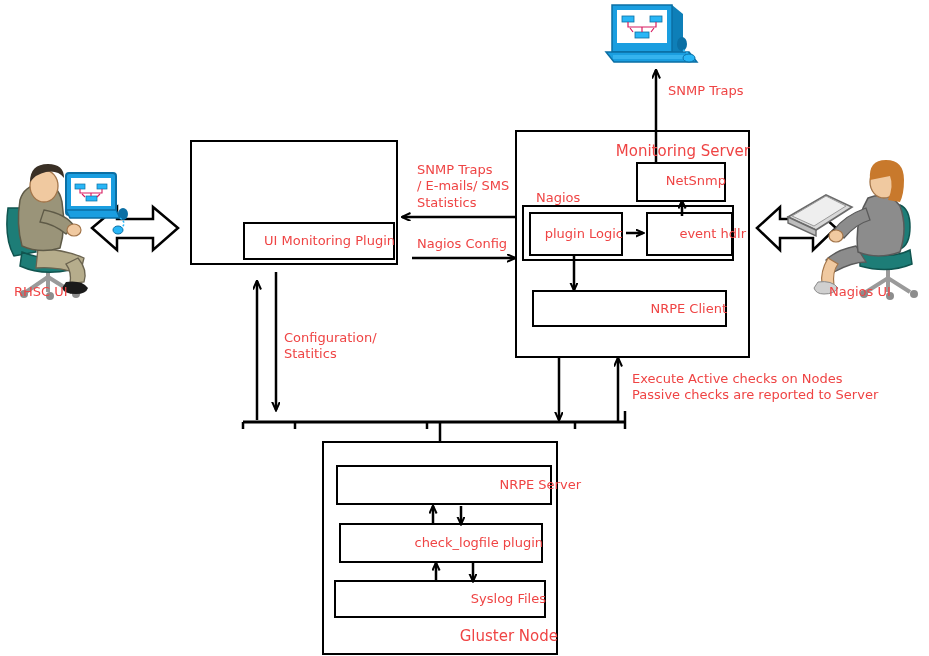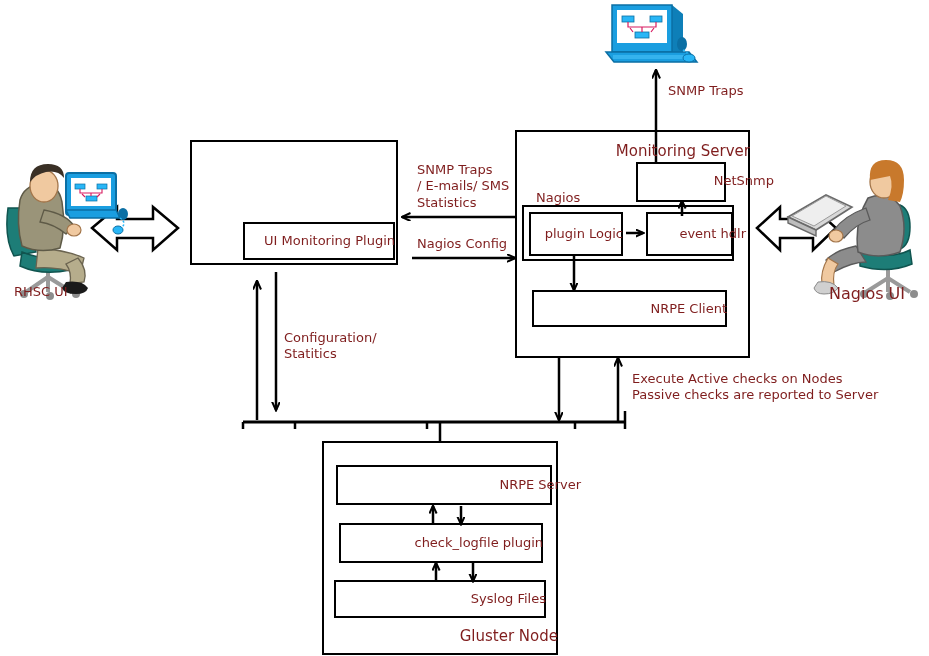--- a/index.html
+++ b/index.html
@@ -16,21 +16,21 @@
     overflow: hidden;
   }
   .box {
     position: absolute;
     border: 2px solid #000000;
     box-sizing: border-box;
     background: transparent;
   }
   .lbl {
     position: absolute;
-    color: #7f1d1d;
+    color: #ef4444;
     font-family: "DejaVu Sans", sans-serif;
     white-space: pre;
     line-height: 1.25;
   }
   .ctr {
     text-align: right;
   }
   svg.overlay {
     position: absolute;
     left: 0;
@@ -220,21 +220,21 @@
 
   <div class="box" style="left:190px; top:140px; width:208px; height:125px;"></div>
 
   <div class="box" style="left:243px; top:222px; width:152px; height:38px;"></div>
   <div class="lbl ctr" style="left:243px; top:233px; width:152px; font-size:13px;">UI Monitoring Plugin</div>
 
   <div class="box" style="left:515px; top:130px; width:235px; height:228px;"></div>
   <div class="lbl ctr" style="left:515px; top:142px; width:235px; font-size:15px;">Monitoring Server</div>
 
   <div class="box" style="left:636px; top:162px; width:90px; height:40px;"></div>
-  <div class="lbl ctr" style="left:636px; top:173px; width:90px; font-size:13px;margin-left:48px;">NetSnmp</div>
+  <div class="lbl ctr" style="left:636px; top:173px; width:90px; font-size:13px;">NetSnmp</div>
 
   <div class="lbl" style="left:536px; top:190px; font-size:13px;">Nagios</div>
   <div class="box" style="left:522px; top:205px; width:212px; height:56px;"></div>
 
   <div class="box" style="left:529px; top:212px; width:94px; height:44px;"></div>
   <div class="lbl ctr" style="left:529px; top:226px; width:94px; font-size:13px;">plugin Logic</div>
 
   <div class="box" style="left:646px; top:212px; width:87px; height:44px;"></div>
   <div class="lbl ctr" style="left:646px; top:226px; width:100px; font-size:13px;">event hdlr</div>
 
@@ -263,15 +263,15 @@
   <div class="lbl" style="left:417px; top:236px; font-size:13px;">Nagios Config</div>
 
   <div class="lbl" style="left:284px; top:330px; font-size:13px;">Configuration/
 Statitics</div>
 
   <div class="lbl" style="left:632px; top:371px; font-size:13px;">Execute Active checks on Nodes
 Passive checks are reported to Server</div>
 
   <div class="lbl" style="left:14px; top:284px; font-size:13px;">RHSC UI</div>
 
-  <div class="lbl" style="left:829px; top:284px; font-size:16px;">Nagios UI</div>
+  <div class="lbl" style="left:829px; top:284px; font-size:13px;">Nagios UI</div>
 
 </div>
 
 </body></html>

